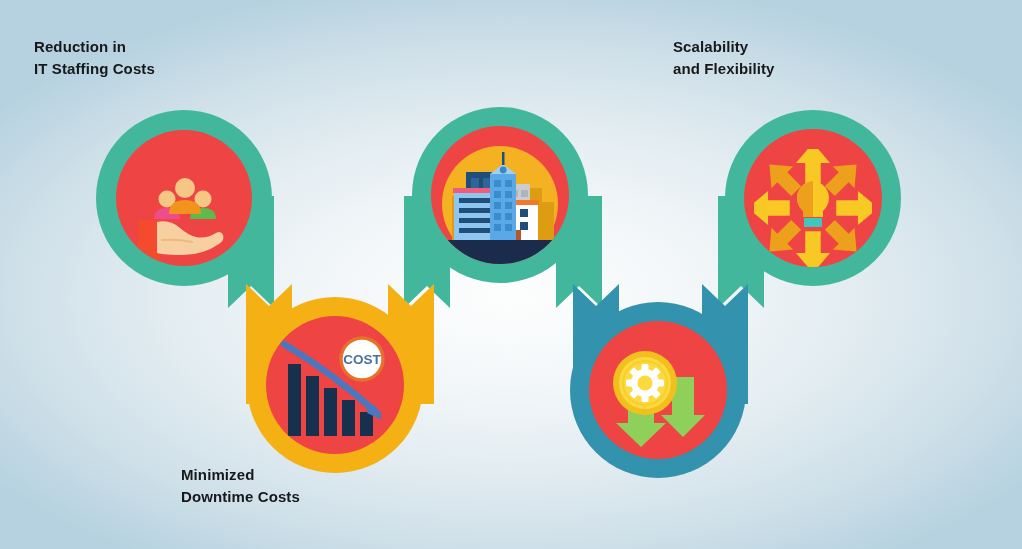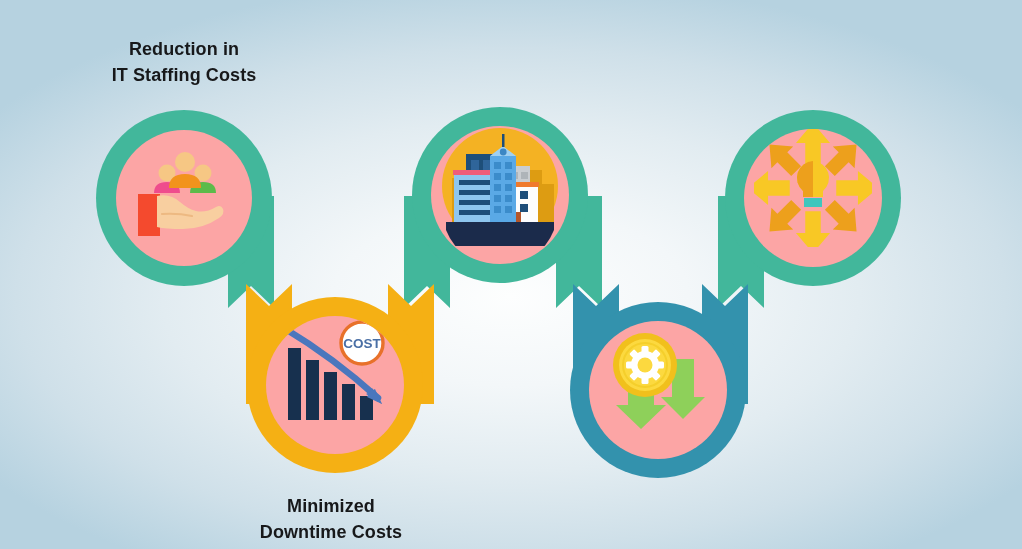--- a/index.html
+++ b/index.html
@@ -22,23 +22,23 @@
         #f3f7f9 28%,
         #e2ecf1 55%,
         #cfe0e9 78%,
         #b6d2e0 100%);
     overflow: hidden;
   }
 
   
   .label {
     position: absolute;
-    text-align: center;
+    text-align: left;
     font-weight: bold;
-    font-size: 18px;
+    font-size: 15px;
     line-height: 1.47;
     color: #17181a;
     letter-spacing: 0.1px;
     white-space: pre-line;
     width: 300px;
   }
 
   
   .ribbon {
     position: absolute;
@@ -48,23 +48,23 @@
   .node {
     position: absolute;
     border-radius: 50%;
     display: flex;
     align-items: center;
     justify-content: center;
     box-sizing: border-box;
   }
   .node-inner {
     border-radius: 50%;
-    background: #fca5a5;
+    background: #ef4444;
     display: flex;
-    align-items: flex-start;
+    align-items: flex-end;
     justify-content: center;
     overflow: hidden;
     box-sizing: border-box;
   }
   .icon-svg { display: block; }
 </style>
 </head>
 <body>
 
 <div id="stage">
@@ -221,20 +221,22 @@
           <use href="#arrowShape" transform="translate(59,59) rotate(225) scale(1.4) translate(0,-14)"></use>
           <use href="#arrowShape" transform="translate(59,59) rotate(315) scale(1.4) translate(0,-14)"></use>
         </g>
 
         <path d="M59 32 a17 17 0 0 1 10 30 v6 H49 v-6 a17 17 0 0 1 10 -30 z" fill="#f8c825"></path>
         <path d="M59 32 a17 17 0 0 0 -10 30 v6 h10 z" fill="#eda01c"></path>
         <rect x="50" y="69" width="18" height="9" fill="#3fc6bd"></rect>
       </svg>
     </div>
   </div>
+  <div class="label" style="left:673px; top:36px;">Scalability
+and Flexibility</div>
 
   <div class="node" style="left:247px; top:297px; width:176px; height:176px; background:#f5b014;">
     <div class="node-inner" style="width:138px; height:138px;">
       <svg class="icon-svg" width="122" height="122" viewBox="0 0 122 122">
 
         <g fill="#17304e">
           <rect x="14" y="32" width="13" height="72"></rect>
           <rect x="32" y="44" width="13" height="60"></rect>
           <rect x="50" y="56" width="13" height="48"></rect>
           <rect x="68" y="68" width="13" height="36"></rect>
@@ -243,21 +245,21 @@
 
         <path d="M10 12 Q60 42 104 82" stroke="#4a77bd" stroke-width="6.5" fill="none" stroke-linecap="round"></path>
         <path d="M108 88 L92 78 L101 73 Z" fill="#4a77bd"></path>
         <path d="M108 88 L98 72 L93 81 Z" fill="#4a77bd"></path>
 
         <circle cx="88" cy="27" r="21" fill="#ffffff" stroke="#e8712a" stroke-width="3.4"></circle>
         <text x="88" y="32" text-anchor="middle" font-family="Liberation Sans, sans-serif" font-size="13.5" font-weight="bold" fill="#4a6fa5">COST</text>
       </svg>
     </div>
   </div>
-  <div class="label" style="left:181px; top:493px;">Minimized
+  <div class="label" style="left:181px; top:464px;">Minimized
 Downtime Costs</div>
 
   <div class="node" style="left:570px; top:302px; width:176px; height:176px; background:#3392ad;">
     <div class="node-inner" style="width:138px; height:138px;">
       <svg class="icon-svg" width="120" height="120" viewBox="0 0 120 120">
 
         <path d="M30 48 h26 v36 h12 L43 108 L18 84 h12 z" fill="#8ed05a"></path>
 
         <path d="M74 38 h22 v38 h11 L85 98 L63 76 h11 z" fill="#8ed05a"></path>
 

